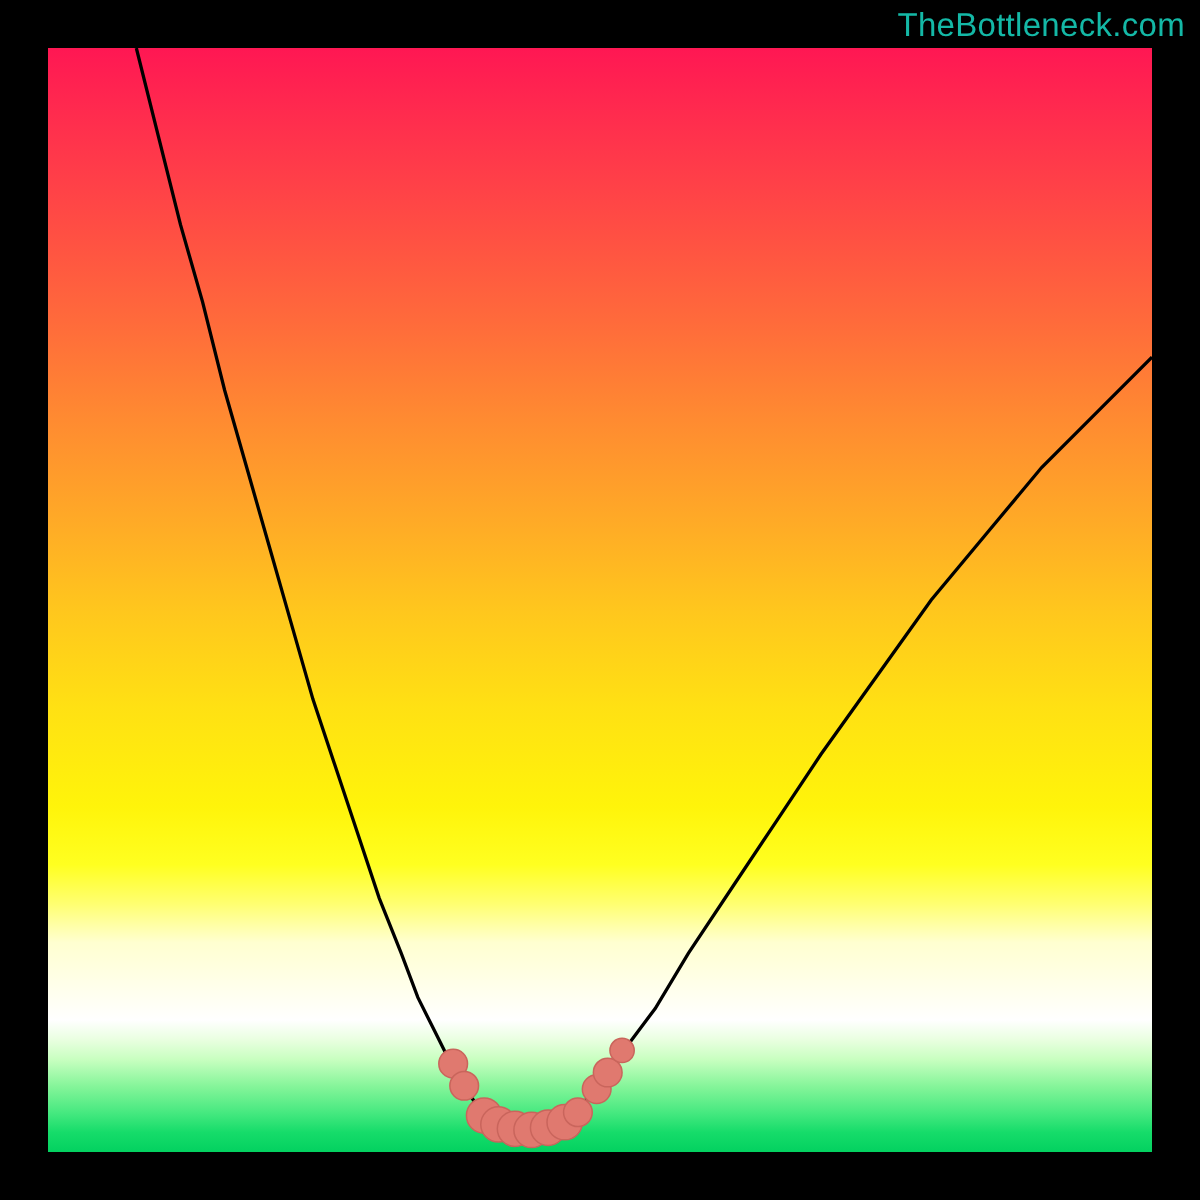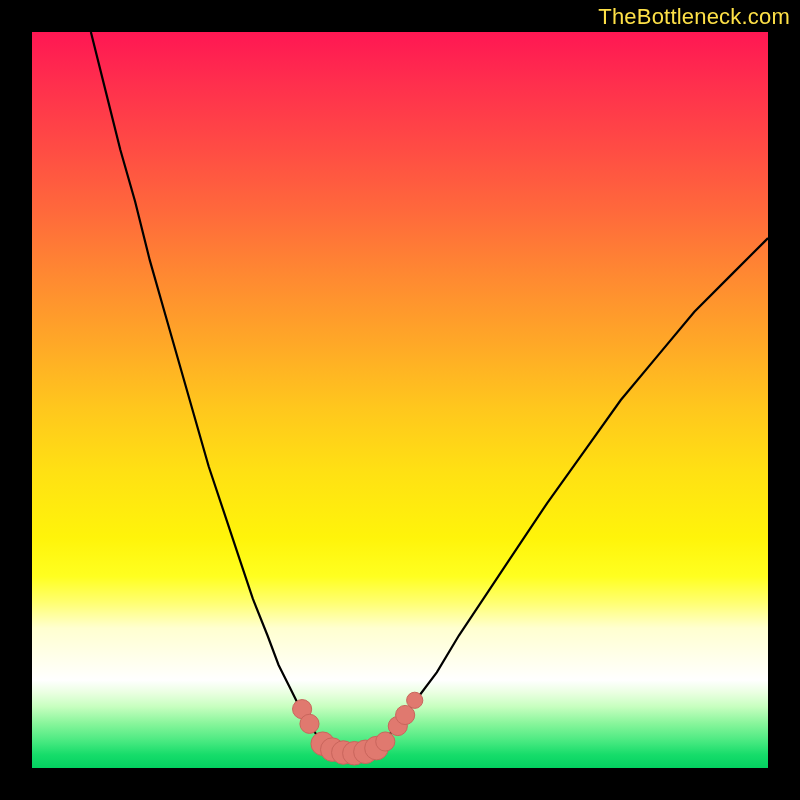--- a/index.html
+++ b/index.html
@@ -62,21 +62,21 @@
       #86f59a 50%,
       #47e980 70%,
       #16dc6a 85%,
       #03d160 100%
     );
   }
   .watermark {
     position: absolute;
     top: 4px;
     right: 10px;
-    color: #fde047;
+    color: #14b8a6;
     font-size: 22px;
     font-weight: 500;
     letter-spacing: 0.2px;
   }
   svg.curves {
     position: absolute;
     top: 0;
     left: 0;
     width: 100%;
     height: 100%;

